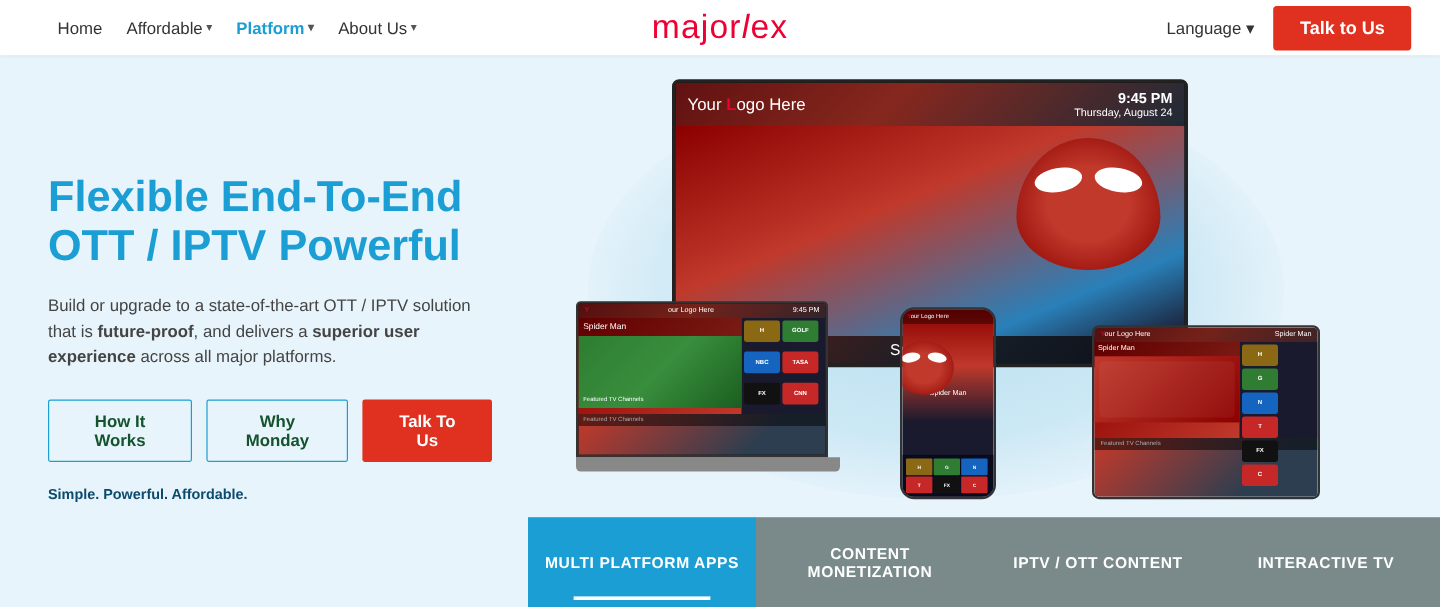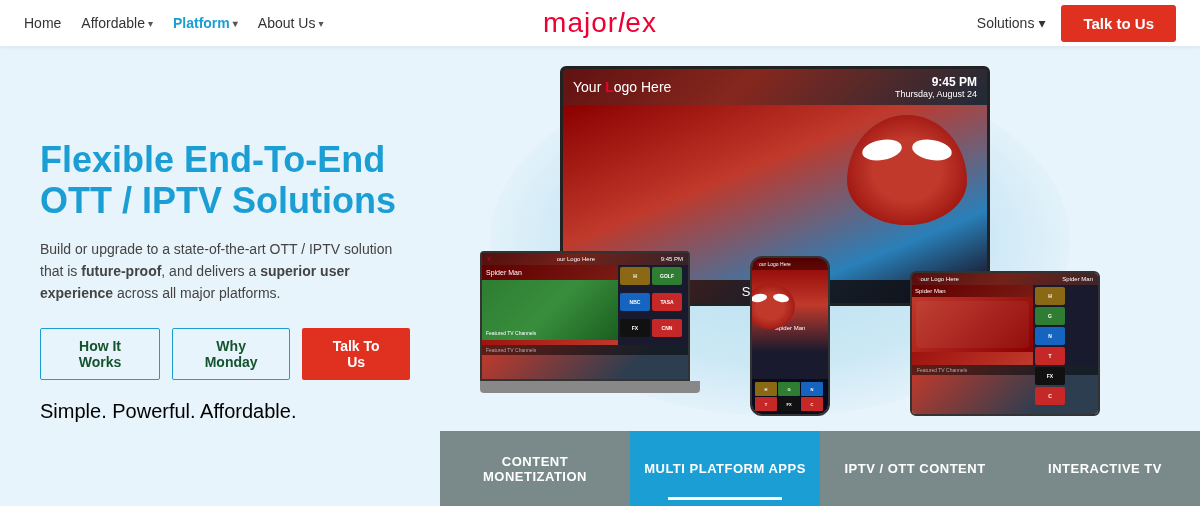--- a/index.html
+++ b/index.html
@@ -20,20 +20,21 @@
       background: #fff;
       padding: 0 24px;
       box-shadow: 0 1px 4px rgba(0,0,0,0.08);
       position: relative;
       z-index: 10;
     }
     .nav-left {
       display: flex;
       align-items: flex-start;
       gap: 20px;
+      margin-left: 24px;
     }
     .nav-item {
       font-size: 14px;
       color: #333;
       cursor: pointer;
       display: flex;
       align-items: center;
       gap: 3px;
     }
     .nav-item.home { font-weight: 400; }
@@ -125,23 +126,23 @@
       background: #e03020;
       color: #fff;
       border: none;
       padding: 9px 22px;
       font-size: 14px;
       font-weight: 600;
       cursor: pointer;
       border-radius: 2px;
     }
     .hero-tagline {
-      font-size: 20px;
-      font-weight: 400;
-      color: #000000;
+      font-size: 12px;
+      font-weight: 700;
+      color: #0c4a6e;
     }
 
     
     .hero-right {
       flex: 1;
       position: relative;
       display: flex;
       flex-direction: column;
       align-items: center;
     }
@@ -464,31 +465,31 @@
     <span class="nav-item">
       <span>About Us</span>
       <span class="chevron">▾</span>
     </span>
   </div>
   <div class="nav-logo">
     <span>major</span><span style="font-style:italic;">l</span><span>ex</span>
   </div>
   <div class="nav-right">
     <span class="lang-btn">
-      <span>Solutions</span>
+      <span>Language</span>
       <span>▾</span>
     </span>
     <button class="talk-btn">Talk to Us</button>
   </div>
 </nav>
 
 <div class="hero">
 
   <div class="hero-left">
-    <h1 class="hero-title">Flexible End-To-End OTT / IPTV Solutions</h1>
+    <h1 class="hero-title">Flexible End-To-End OTT / IPTV Powerful</h1>
     <p class="hero-desc">
       Build or upgrade to a state-of-the-art OTT / IPTV solution that is <strong>future-proof</strong>, and delivers a <strong>superior user experience</strong> across all major platforms.
     </p>
     <div class="hero-buttons">
       <button class="btn-outline">How It Works</button>
       <button class="btn-outline">Why Monday</button>
       <button class="btn-red">Talk To Us</button>
     </div>
     <div class="hero-tagline">Simple. Powerful. Affordable.</div>
   </div>
@@ -595,26 +596,26 @@
               <div class="ch-icon" style="background:#c62828;">C</div>
             </div>
           </div>
           <div style="background:rgba(0,0,0,0.5);padding:2px 5px;font-size:5px;color:#aaa;">Featured TV Channels</div>
         </div>
       </div>
 
     </div>
 
     <div class="bottom-tabs">
+      <div class="tab-item active">
+        <span>MULTI PLATFORM APPS</span>
+      </div>
       <div class="tab-item inactive">
         <span>CONTENT MONETIZATION</span>
       </div>
-      <div class="tab-item active">
-        <span>MULTI PLATFORM APPS</span>
-      </div>
       <div class="tab-item inactive">
         <span>IPTV / OTT CONTENT</span>
       </div>
       <div class="tab-item inactive">
         <span>INTERACTIVE TV</span>
       </div>
     </div>
 
   </div>
 

